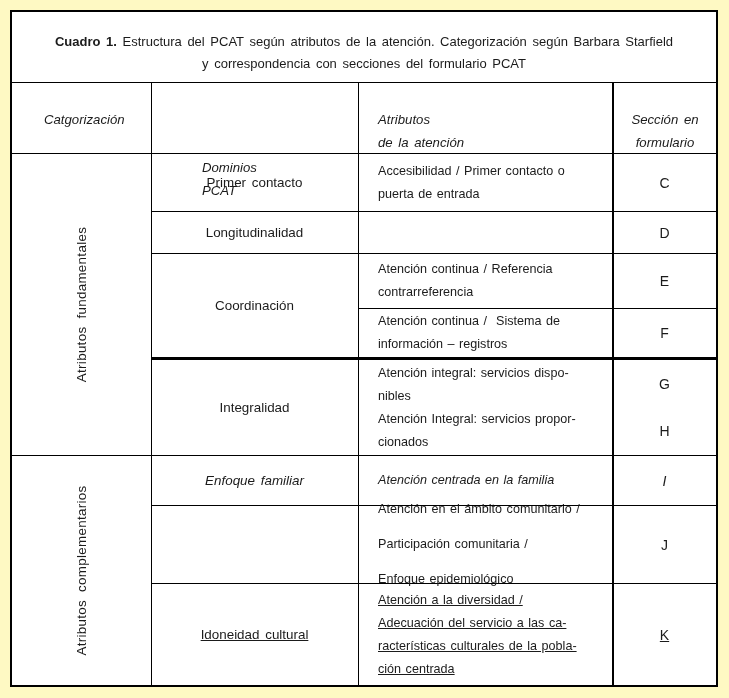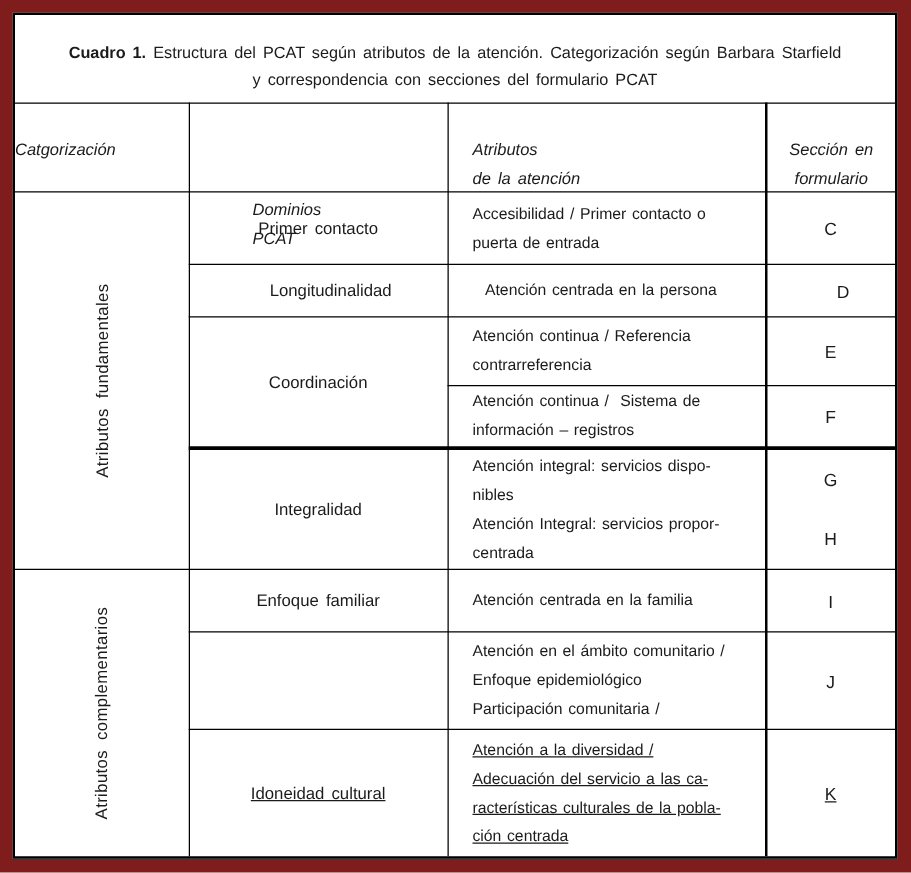--- a/index.html
+++ b/index.html
@@ -3,21 +3,21 @@
 <meta charset="utf-8">
 <style>
   html, body { margin: 0; padding: 0; }
   body {
     width: 729px; height: 698px;
     background: #ffffff;
     font-family: "Liberation Sans", "DejaVu Sans", sans-serif;
     color: #1b1b1b;
     position: relative;
   }
-  .page { position: absolute; inset: 0; background: #7f1d1d; }
+  .page { position: absolute; inset: 0; background: #fef9c3; }
   .table {
     position: absolute; left: 10px; top: 10px;
     width: 708px; height: 677px;
     box-sizing: border-box;
     border: 2px solid #000;
     background: #fff;
   }
   .line { position: absolute; background: #000; }
   
   .v1 { left: 139px; top: 70px; width: 1px; height: 603px; }
@@ -35,44 +35,44 @@
   .h-r6     { left: 139px; top: 571px; width: 565px; height: 1px; }
 
   .title {
     position: absolute; left: 0; top: 19px; width: 704px;
     text-align: center; font-size: 13px; line-height: 22px;
     word-spacing: 2px; white-space: nowrap;
   }
   .title .bold { font-weight: bold; }
 
   .hdr { position: absolute; font-style: italic; font-size: 13.2px; line-height: 23px; word-spacing: 2px; }
-  .hdr-cat  { left: 0;  top: 96px; }
+  .hdr-cat  { left: 32px;  top: 96px; }
   .hdr-dom  { left: 190px; top: 96px; margin-top: 48px; }
   .hdr-attr { left: 366px; top: 96px; }
   .hdr-sec  { left: 601px; top: 96px; width: 104px; text-align: center; }
 
   .cell { position: absolute; display: flex; align-items: center; justify-content: center; }
   .dom-cell  { left: 139px; width: 207px; font-size: 13.4px; text-align: center; word-spacing: 2px; }
   .attr-cell {
     left: 366px; width: 236px; font-size: 12.6px;
     flex-direction: column; align-items: flex-start; justify-content: center;
     line-height: 23px; word-spacing: 1px;
   }
   .attr-cell div { white-space: pre; }
   .sec-cell  { left: 601px; width: 103px; font-size: 14px; }
   .sec-cell.dual { flex-direction: column; justify-content: space-around; }
 
   .r1 { top: 142px; height: 57px; }
-  .r2 { top: 200px; height: 41px; margin-left: 10px; }
+  .r2 { top: 200px; height: 41px; }
   .r3 { top: 241px; height: 104px; }   
   .rE { top: 241px; height: 55px; }
   .rF { top: 297px; height: 48px; }
   .r4 { top: 348px; height: 95px; }    
-  .r5 { top: 444px; height: 49px; }
-  .r6 { top: 494px; height: 77px; }
+  .r5 { top: 444px; height: 49px; font-style: italic; }
+  .r6 { top: 494px; height: 77px; gap: 12px; }
   .r7 { top: 572px; height: 101px; text-decoration: underline; }
 
   .group-cell { position: absolute; left: 0; width: 139px; display: flex; align-items: center; justify-content: center; }
   .g1 { top: 142px; height: 301px; }
   .g2 { top: 444px; height: 229px; }
   .vtext {
     transform: rotate(-90deg);
     white-space: nowrap;
     font-size: 13.4px;
     word-spacing: 4px;
@@ -125,59 +125,56 @@
     </div>
 
     <div class="cell dom-cell r1">Primer contacto</div>
     <div class="cell attr-cell r1">
       <div>Accesibilidad / Primer contacto o</div>
       <div>puerta de entrada</div>
     </div>
     <div class="cell sec-cell r1">C</div>
 
     <div class="cell dom-cell r2">Longitudinalidad</div>
-    <div class="cell attr-cell r2">
-      <div>Atención centrada en la persona</div>
-    </div>
     <div class="cell sec-cell r2">D</div>
 
     <div class="cell dom-cell r3">Coordinación</div>
     <div class="cell attr-cell rE">
       <div>Atención continua / Referencia</div>
       <div>contrarreferencia</div>
     </div>
     <div class="cell sec-cell rE">E</div>
     <div class="cell attr-cell rF">
       <div>Atención continua /  Sistema de</div>
       <div>información – registros</div>
     </div>
     <div class="cell sec-cell rF">F</div>
 
     <div class="cell dom-cell r4">Integralidad</div>
     <div class="cell attr-cell r4">
       <div>Atención integral: servicios dispo-</div>
       <div>nibles</div>
       <div>Atención Integral: servicios propor-</div>
-      <div>centrada</div>
+      <div>cionados</div>
     </div>
     <div class="cell sec-cell dual r4">
       <div>G</div>
       <div>H</div>
     </div>
 
     <div class="cell dom-cell r5">Enfoque familiar</div>
     <div class="cell attr-cell r5">
       <div>Atención centrada en la familia</div>
     </div>
     <div class="cell sec-cell r5">I</div>
 
     <div class="cell attr-cell r6">
       <div>Atención en el ámbito comunitario /</div>
+      <div>Participación comunitaria /</div>
       <div>Enfoque epidemiológico</div>
-      <div>Participación comunitaria /</div>
     </div>
     <div class="cell sec-cell r6">J</div>
 
     <div class="cell dom-cell r7">Idoneidad cultural</div>
     <div class="cell attr-cell r7">
       <div>Atención a la diversidad /</div>
       <div>Adecuación del servicio a las ca-</div>
       <div>racterísticas culturales de la pobla-</div>
       <div>ción centrada</div>
     </div>

